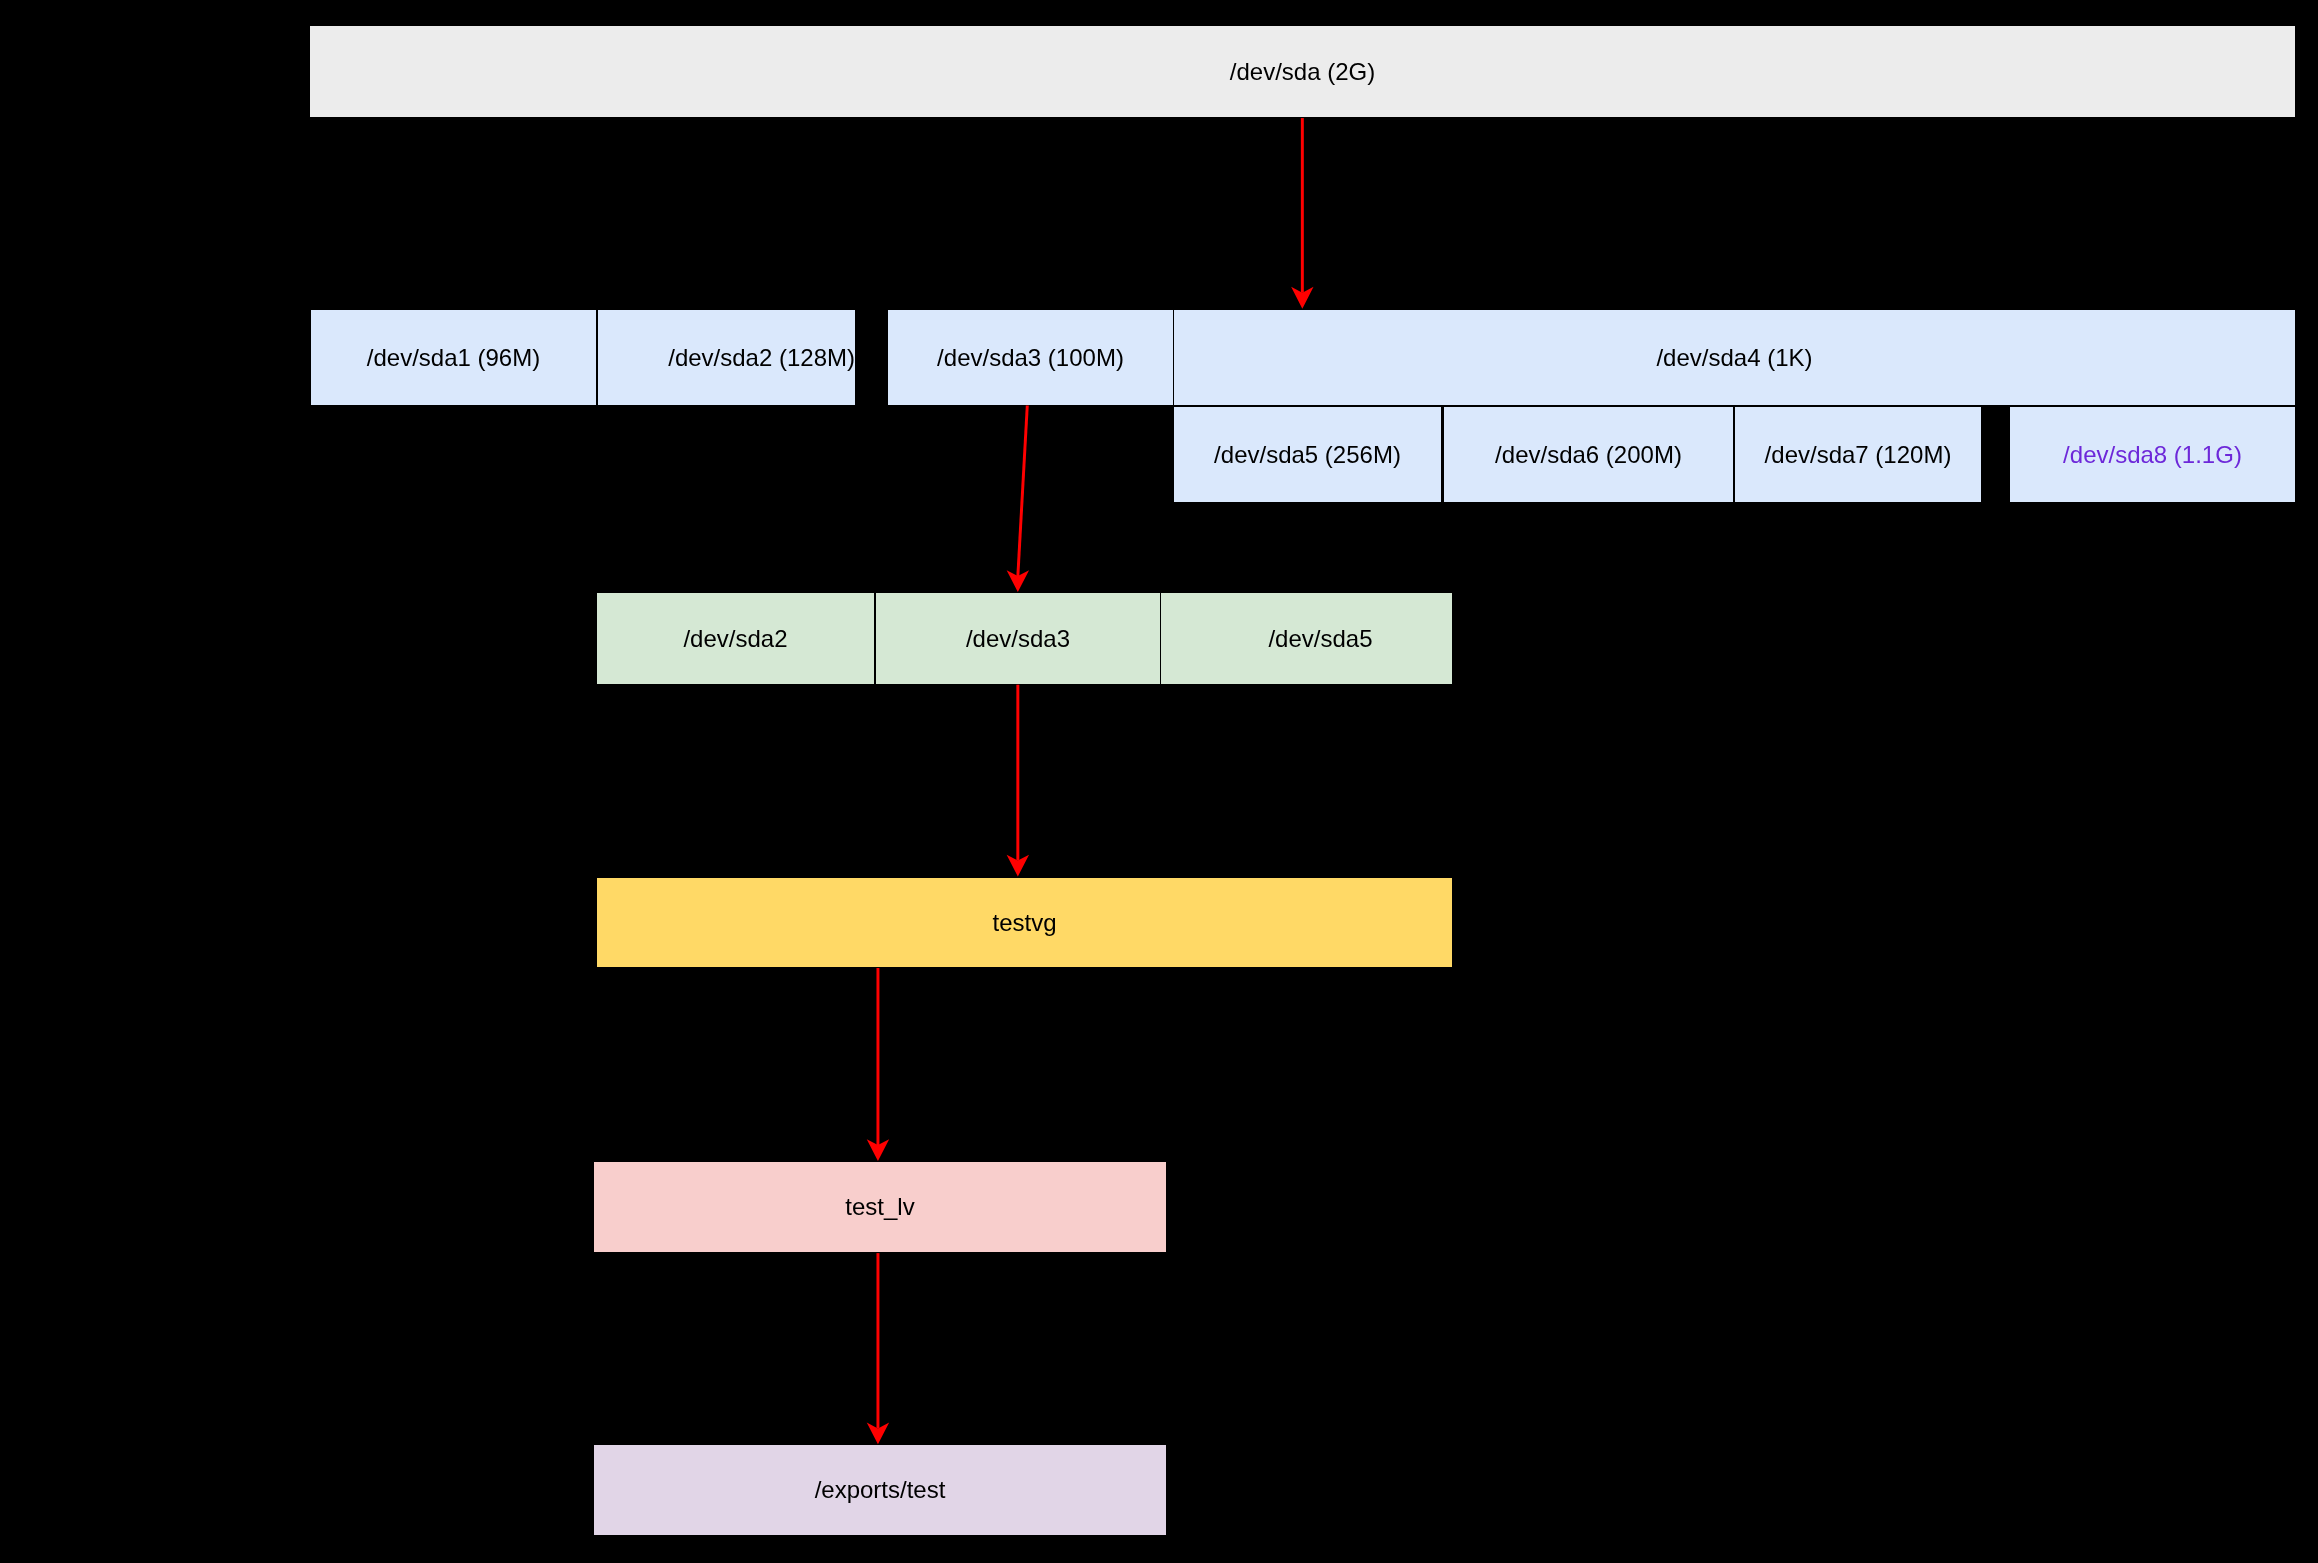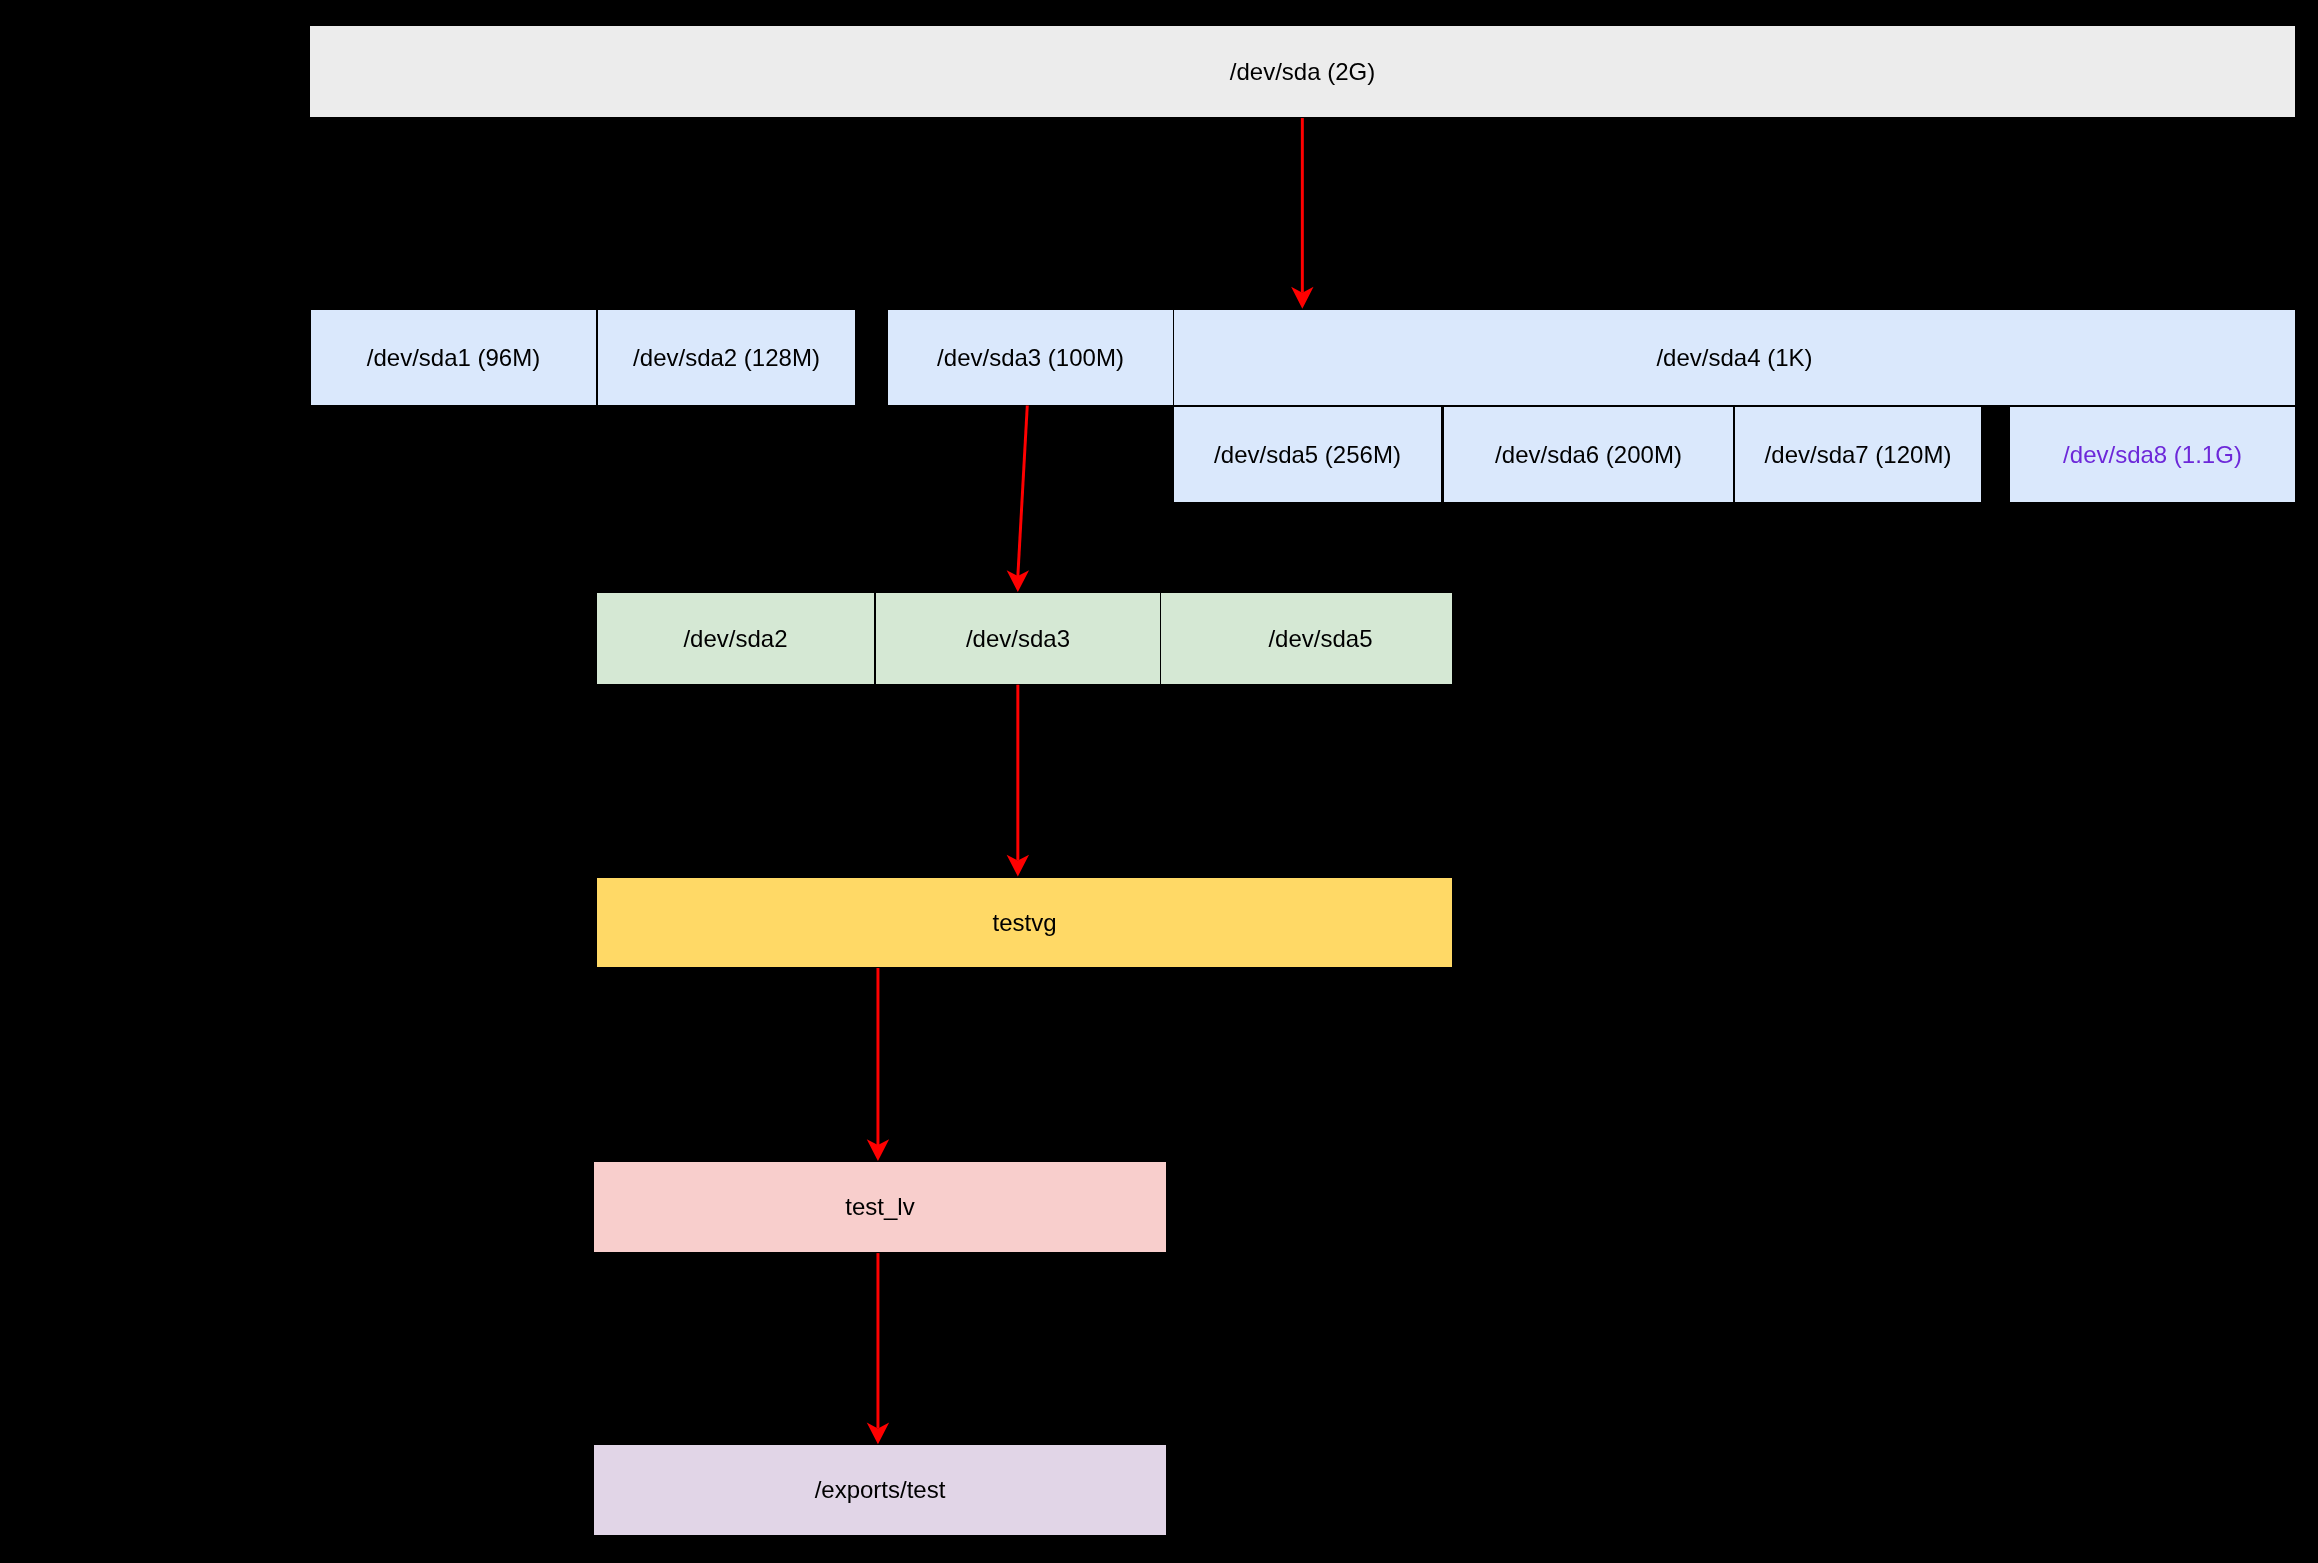--- a/index.html
+++ b/index.html
@@ -25,21 +25,21 @@
     justify-content: center;
     font-size: 24px;
     line-height: 1;
     color: #000000;
     white-space: nowrap;
   }
   .box span { display: inline-block; }
   
   .disk   { left: 309px;  top: 25.4px;   width: 1987px; height: 93px; }
   .sda1   { left: 310px;  top: 309px;  width: 287px;  height: 97px; }
-  .sda2   { left: 597px; top: 309px;  width: 259px;  height: 97px; }
+  .sda2   { left: 597px; top: 309px;  width: 259px;  height: 97px; justify-content: flex-end; }
   .sda3   { left: 887px; top: 309px;  width: 287px;  height: 97px; }
   .sda4   { left: 1173px; top: 309px;  width: 1123px; height: 97px; }
   .sda5   { left: 1173px; top: 406px;  width: 269px;  height: 97px; }
   .sda6   { left: 1443px; top: 406px;  width: 291px;  height: 97px; }
   .sda7   { left: 1734px; top: 406px;  width: 248px;  height: 97px; }
   .sda8   { left: 2009px; top: 406px;  width: 287px;  height: 97px; }
   .pv1    { left: 596px; top: 592px; width: 279px;  height: 93px; }
   .pv2    { left: 875px; top: 592px; width: 286px;  height: 93px; }
   .pv3    { left: 1160px; top: 592px; width: 293px;  height: 93px; }
   .vg     { left: 596px; top: 877px; width: 857px; height: 91px; }

